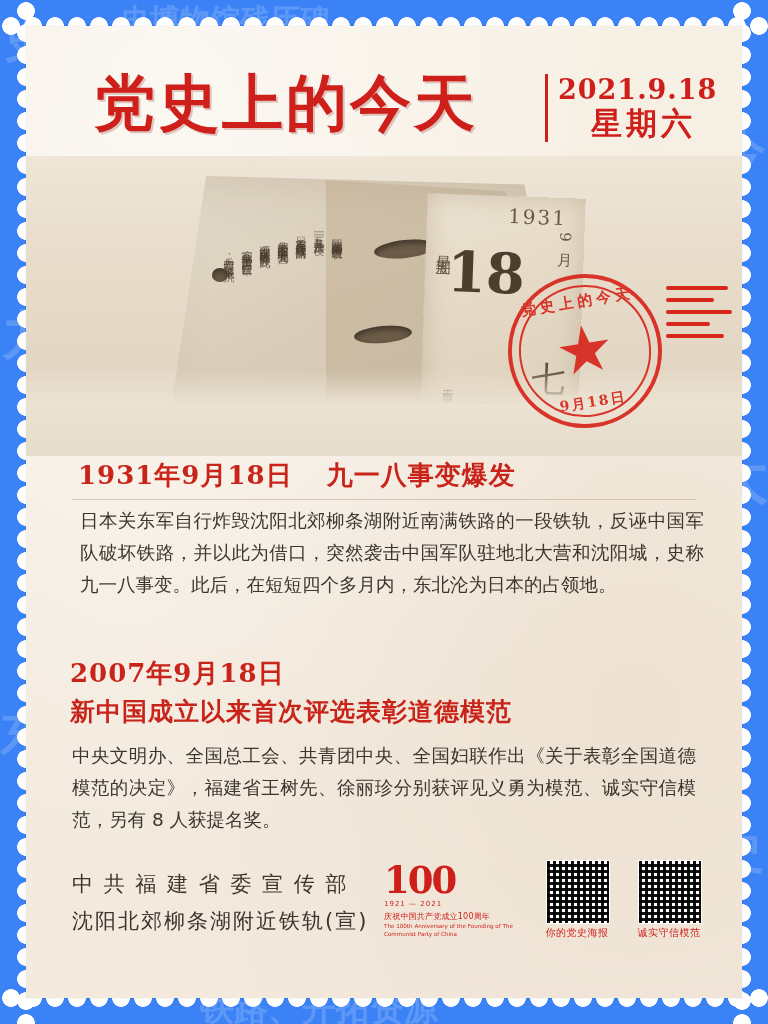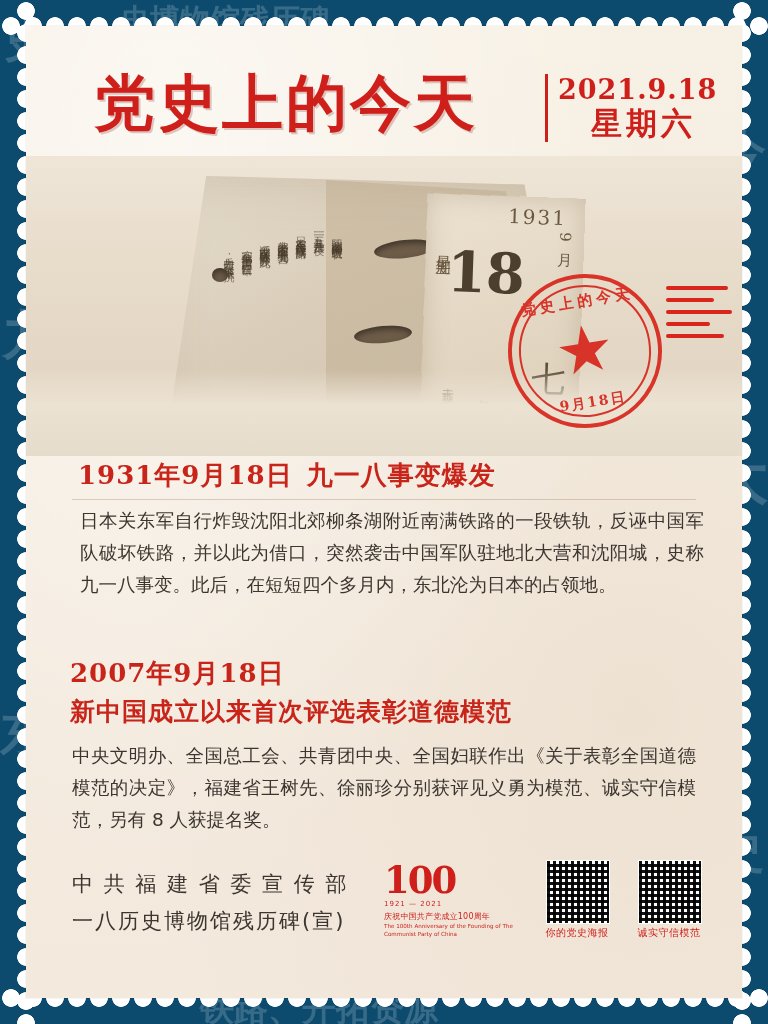--- a/index.html
+++ b/index.html
@@ -12,21 +12,21 @@
     font-family: "DejaVu Sans", "Liberation Sans", sans-serif;
     background: #e23a20;
     overflow: hidden;
     position: relative;
   }
 
   
   .poster {
     position: absolute;
     inset: 0;
-    background: #0c4a6e;
+    background: #3b82f6;
     overflow: hidden;
   }
   
   .ghost-layer {
     position: absolute;
     inset: 0;
     pointer-events: none;
     opacity: .18;
     color: #ffffff;
     font-family: "DejaVu Serif", "Liberation Serif", serif;
@@ -325,21 +325,21 @@
     font-weight: 700;
   }
   .head-date {
     font-size: 26px;
     letter-spacing: 1px;
     white-space: nowrap;
   }
   .head-title {
     font-size: 26px;
     letter-spacing: 1px;
-    margin-left: 14px;
+    margin-left: 34px;
     white-space: nowrap;
   }
   .head-sub {
     padding: 4px 44px 0;
     color: #c8241a;
     font-family: "DejaVu Serif", "Liberation Serif", serif;
     font-weight: 700;
     font-size: 25px;
     letter-spacing: 1px;
   }
@@ -529,21 +529,21 @@
       <div class="head-row">
         <span class="head-date">2007年9月18日</span>
       </div>
       <div class="head-sub">新中国成立以来首次评选表彰道德模范</div>
       <div class="para">中央文明办、全国总工会、共青团中央、全国妇联作出《关于表彰全国道德模范的决定》，福建省王树先、徐丽珍分别获评见义勇为模范、诚实守信模范，另有 8 人获提名奖。</div>
     </div>
 
     <div class="footer">
       <div class="org">
         <div>中 共 福 建 省 委 宣 传 部</div>
-        <div>一八历史博物馆残历碑(宣)</div>
+        <div>沈阳北郊柳条湖附近铁轨(宣)</div>
       </div>
 
       <div class="badge100">
         <div class="num">100</div>
         <div class="years">
           <span>1921</span>
           —
           <span>2021</span>
         </div>
         <div class="cn">庆祝中国共产党成立100周年</div>

